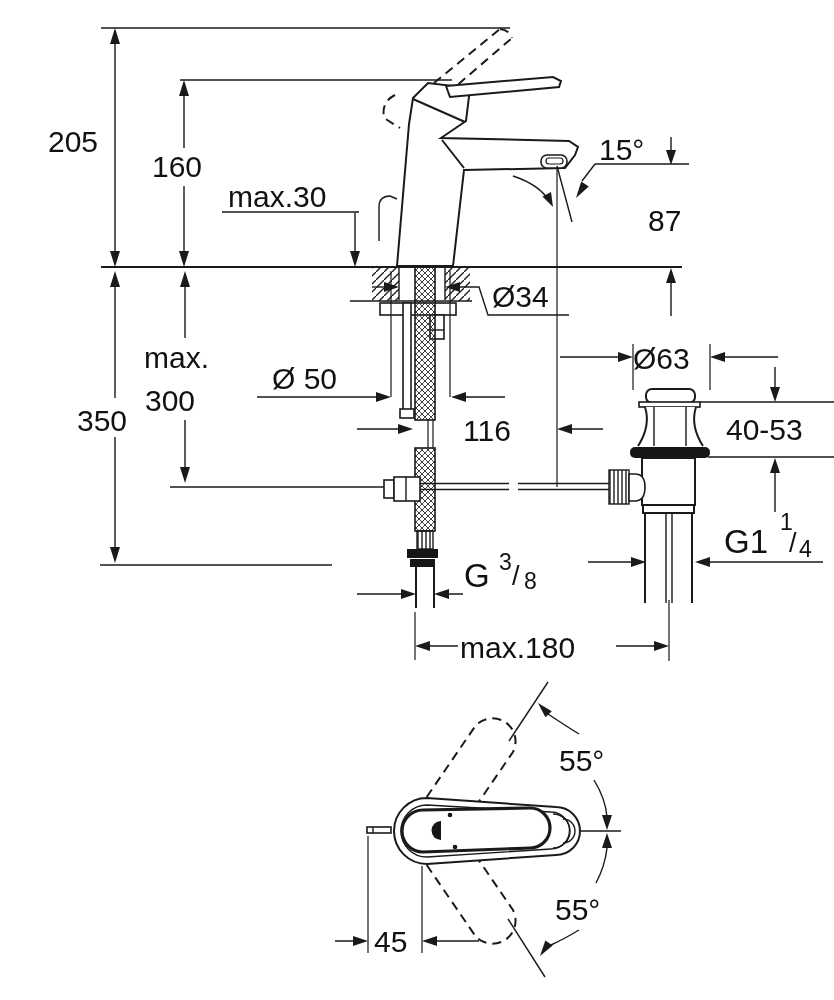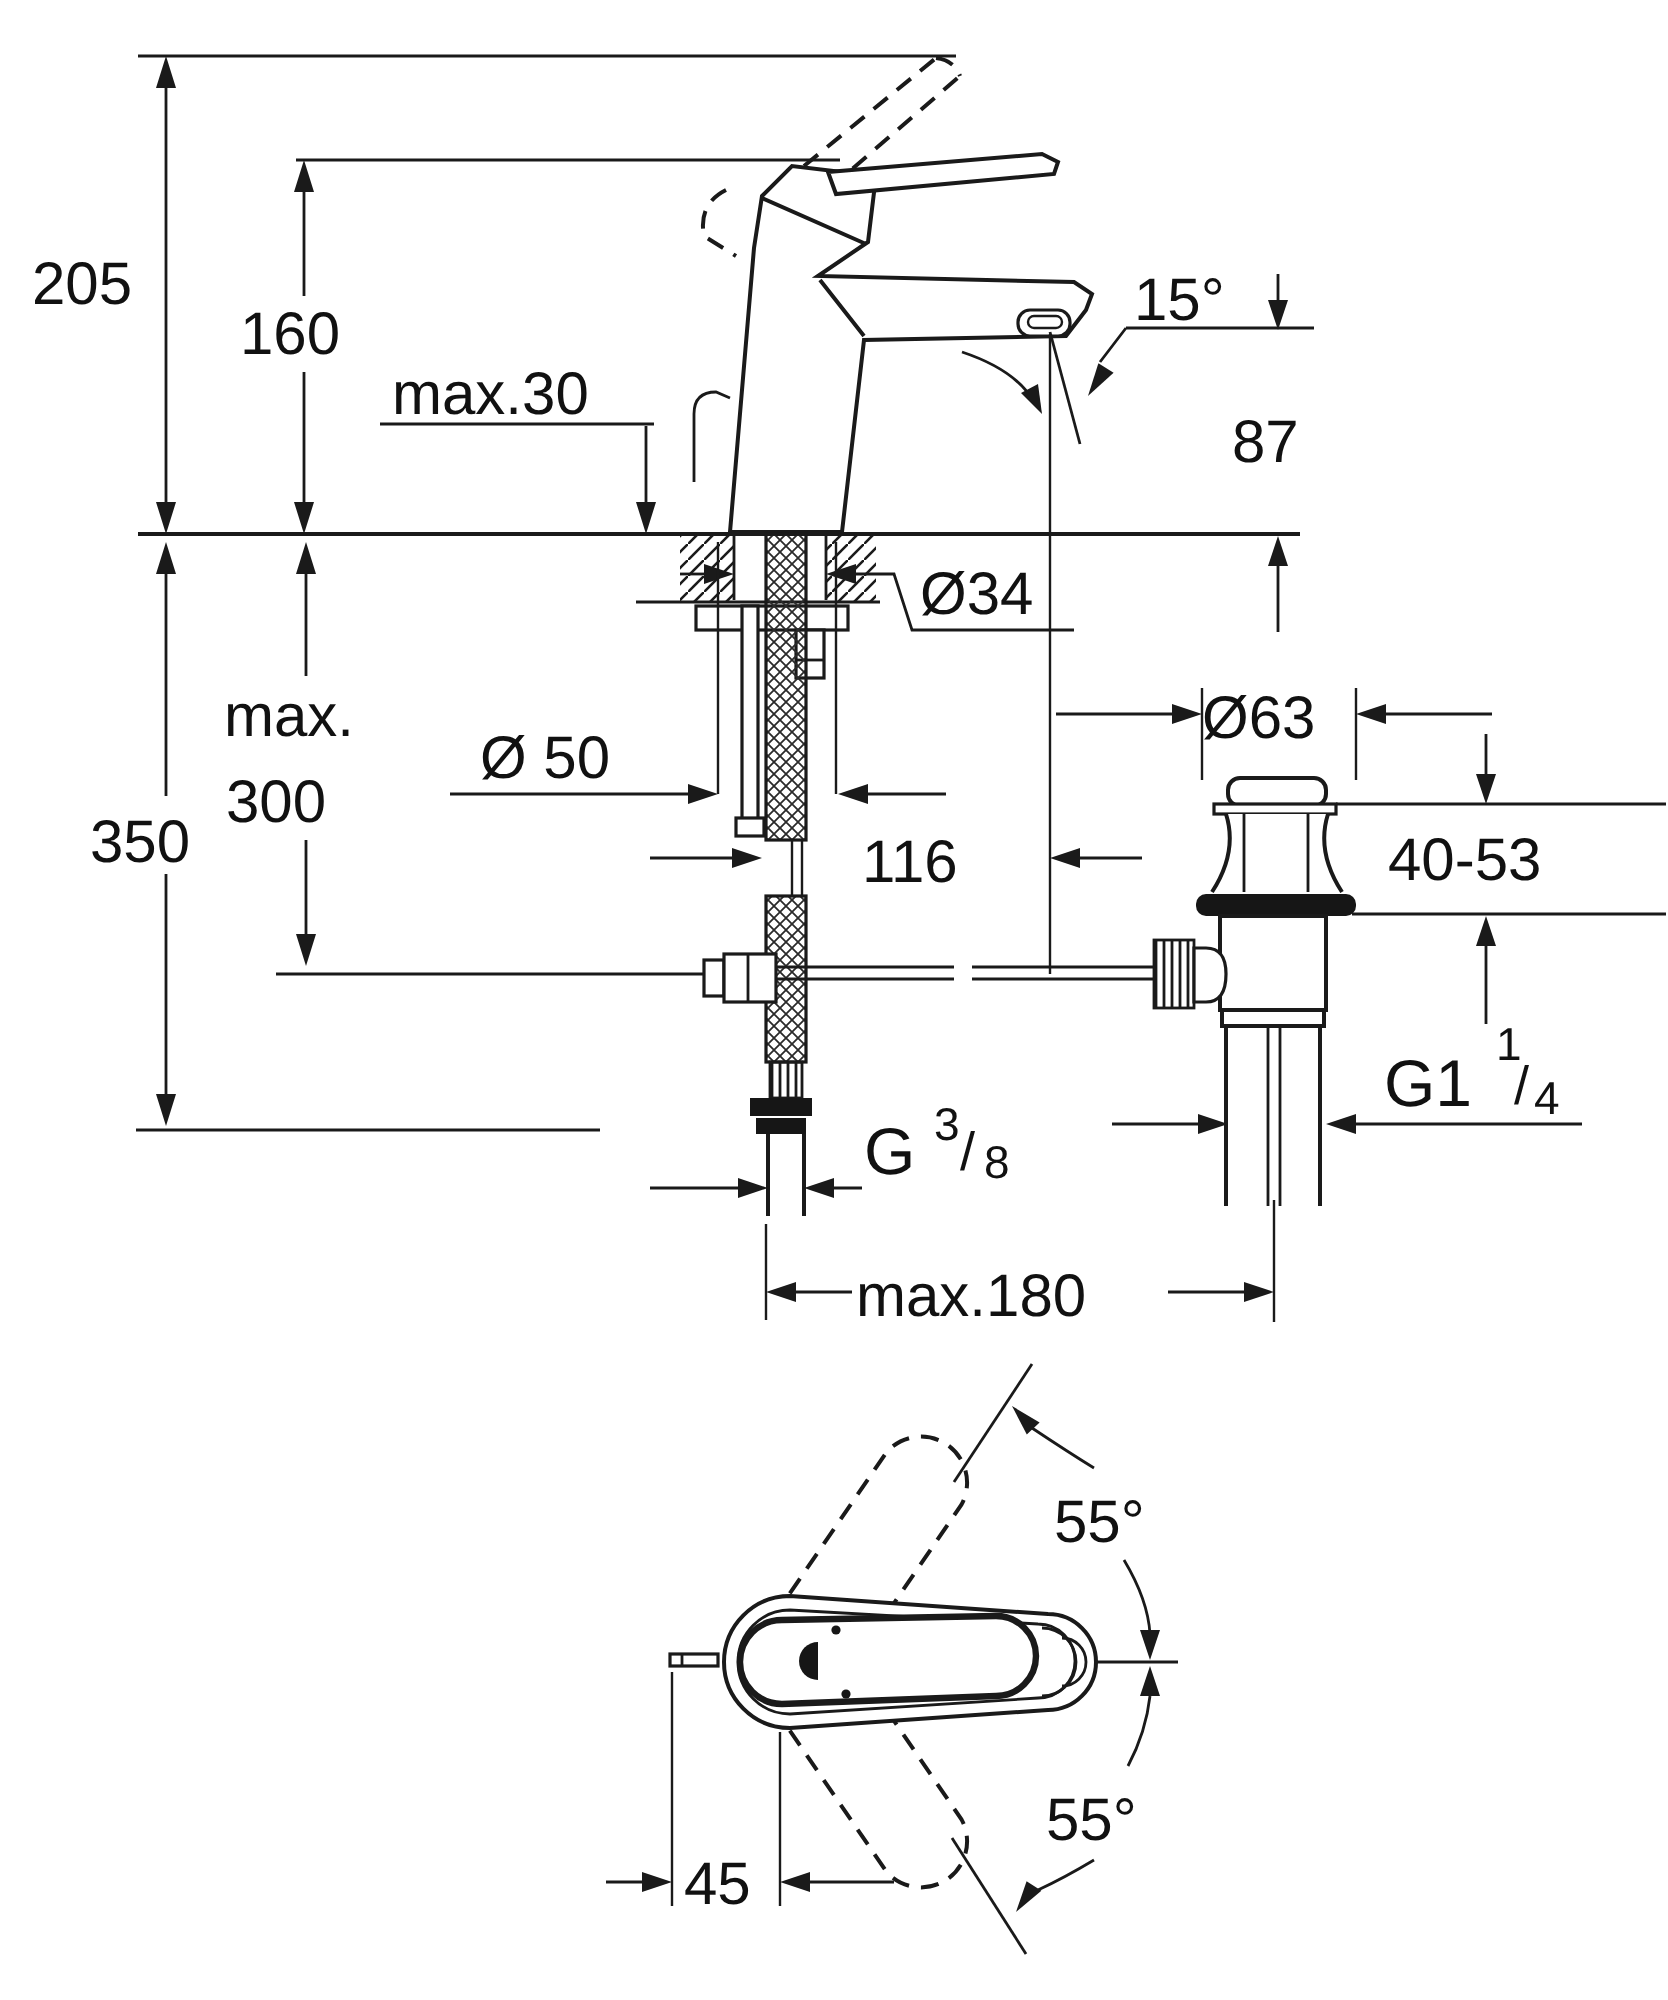--- a/index.html
+++ b/index.html
@@ -1,16 +1,16 @@
 <!DOCTYPE html>
 <html><head>
 <meta charset="utf-8">
 <style>
   html,body{margin:0;padding:0;background:#ffffff;}
-  .page{width:764px;height:1000px;position:relative;background:#fff;font-family:"Liberation Sans",sans-serif;}
+  .page{width:764px;height:1000px;position:relative;background:#fff;font-family:"Liberation Sans",sans-serif;margin-left:32px;}
   svg{display:block;}
   .thin{stroke:#1a1a1a;stroke-width:1.4;fill:none;}
   .thin2{stroke:#1a1a1a;stroke-width:1.2;fill:none;}
   .part{stroke:#1a1a1a;stroke-width:2;fill:none;}
   .partw{stroke:#1a1a1a;stroke-width:2;fill:#ffffff;}
   .partw15{stroke:#1a1a1a;stroke-width:1.6;fill:#ffffff;}
   .bold{stroke:#1a1a1a;stroke-width:3.2;fill:#ffffff;}
   .dark{fill:#161616;stroke:none;}
   .ah{fill:#1a1a1a;stroke:none;}
   .dashed{stroke:#1a1a1a;stroke-width:2;fill:none;stroke-dasharray:9 6;}

